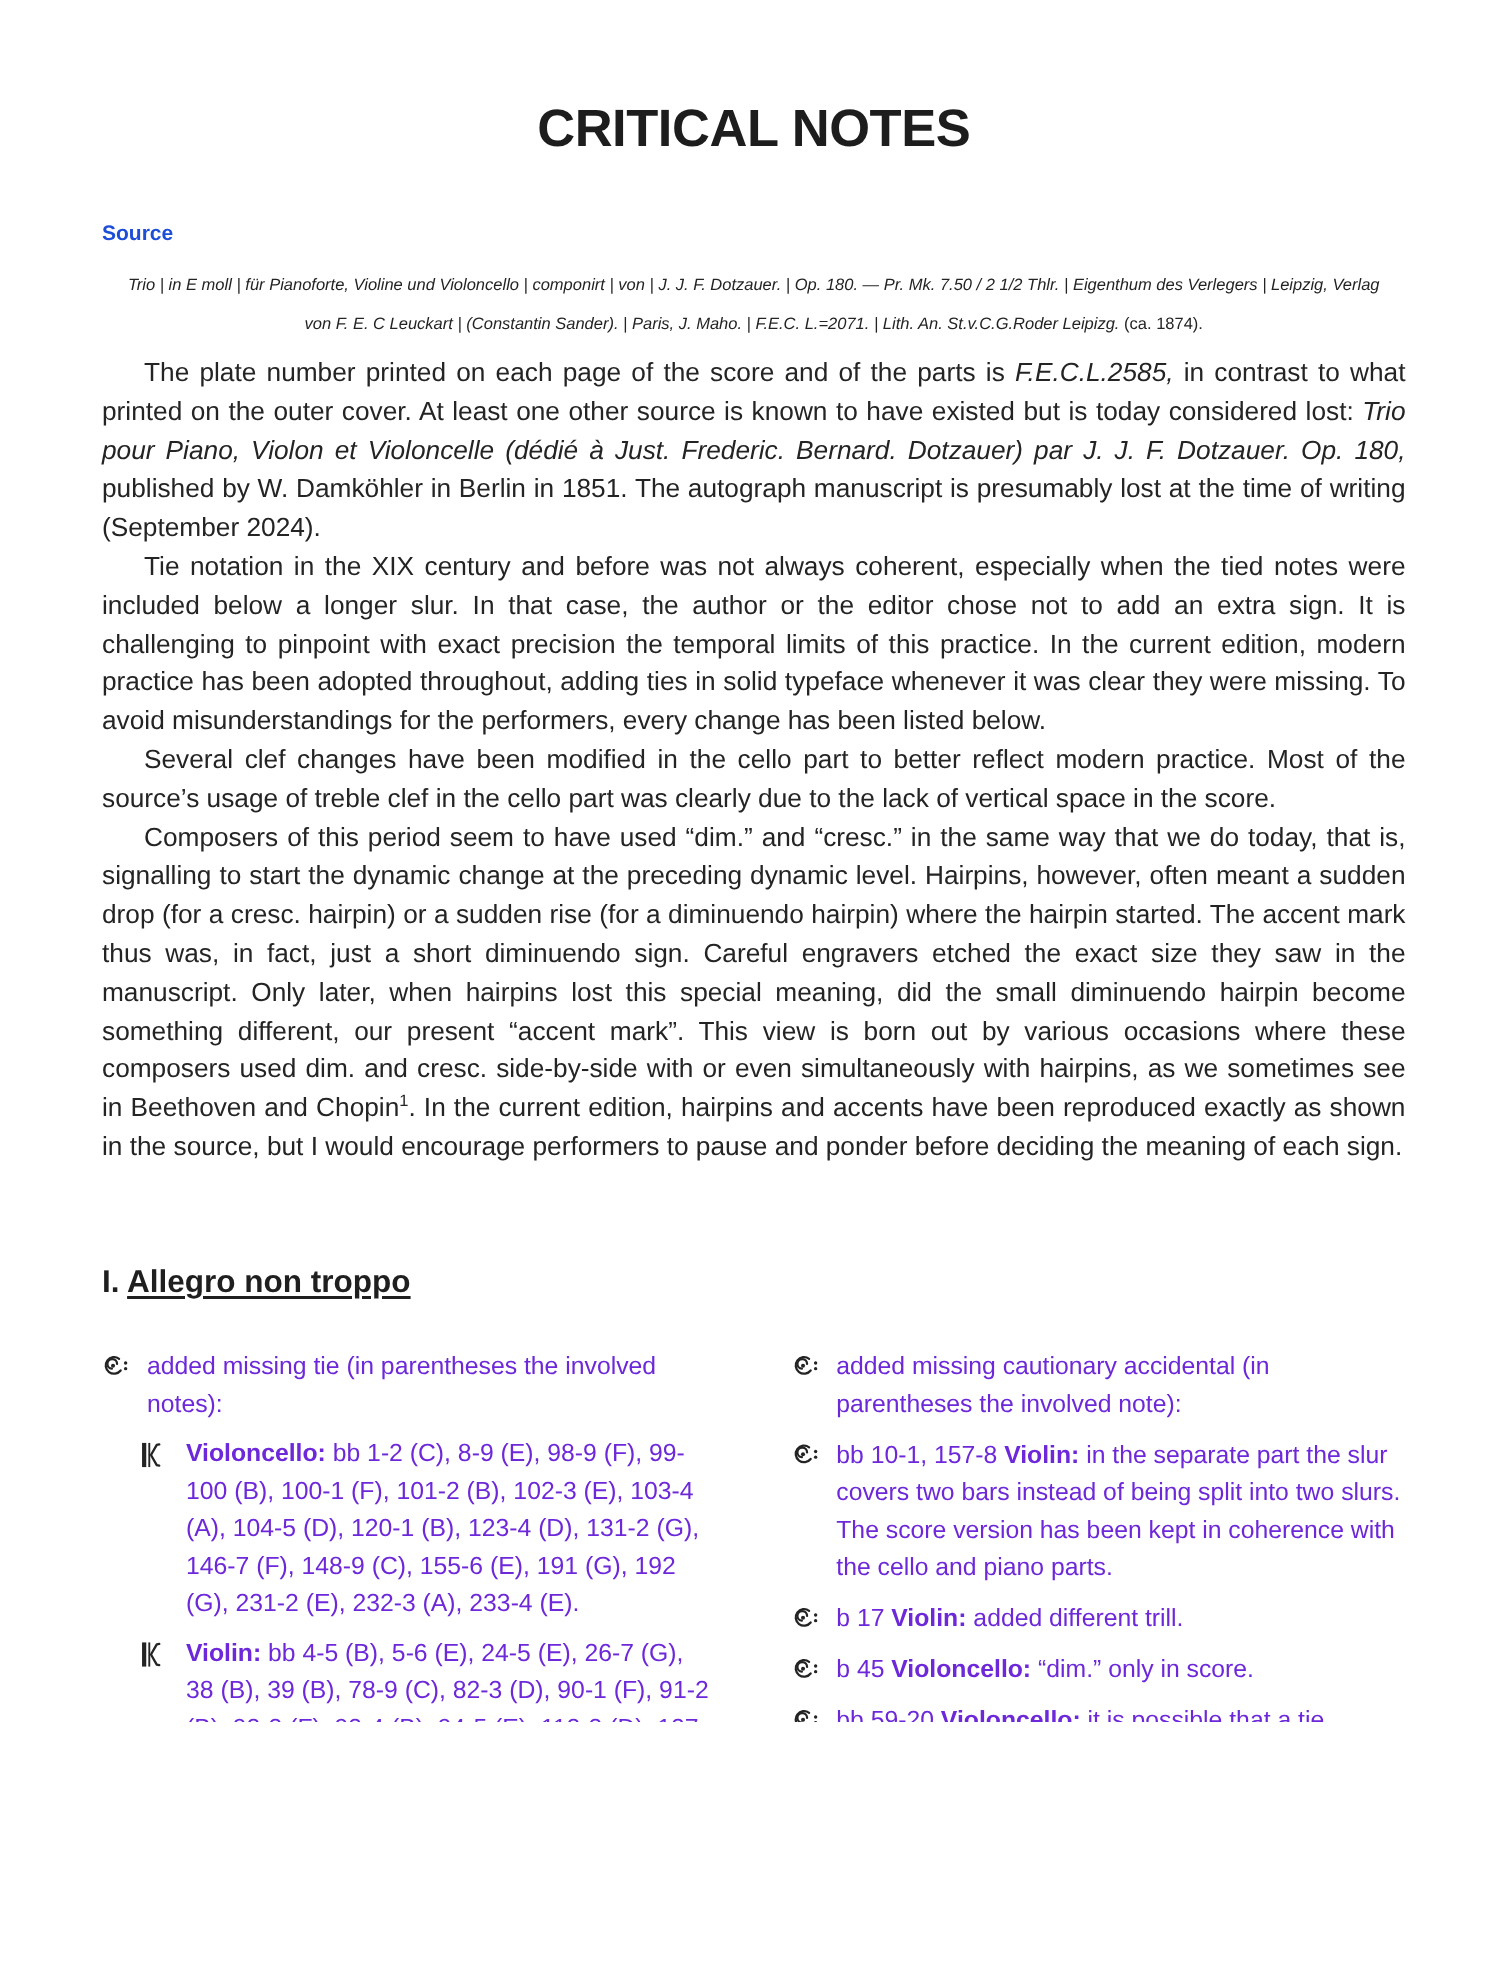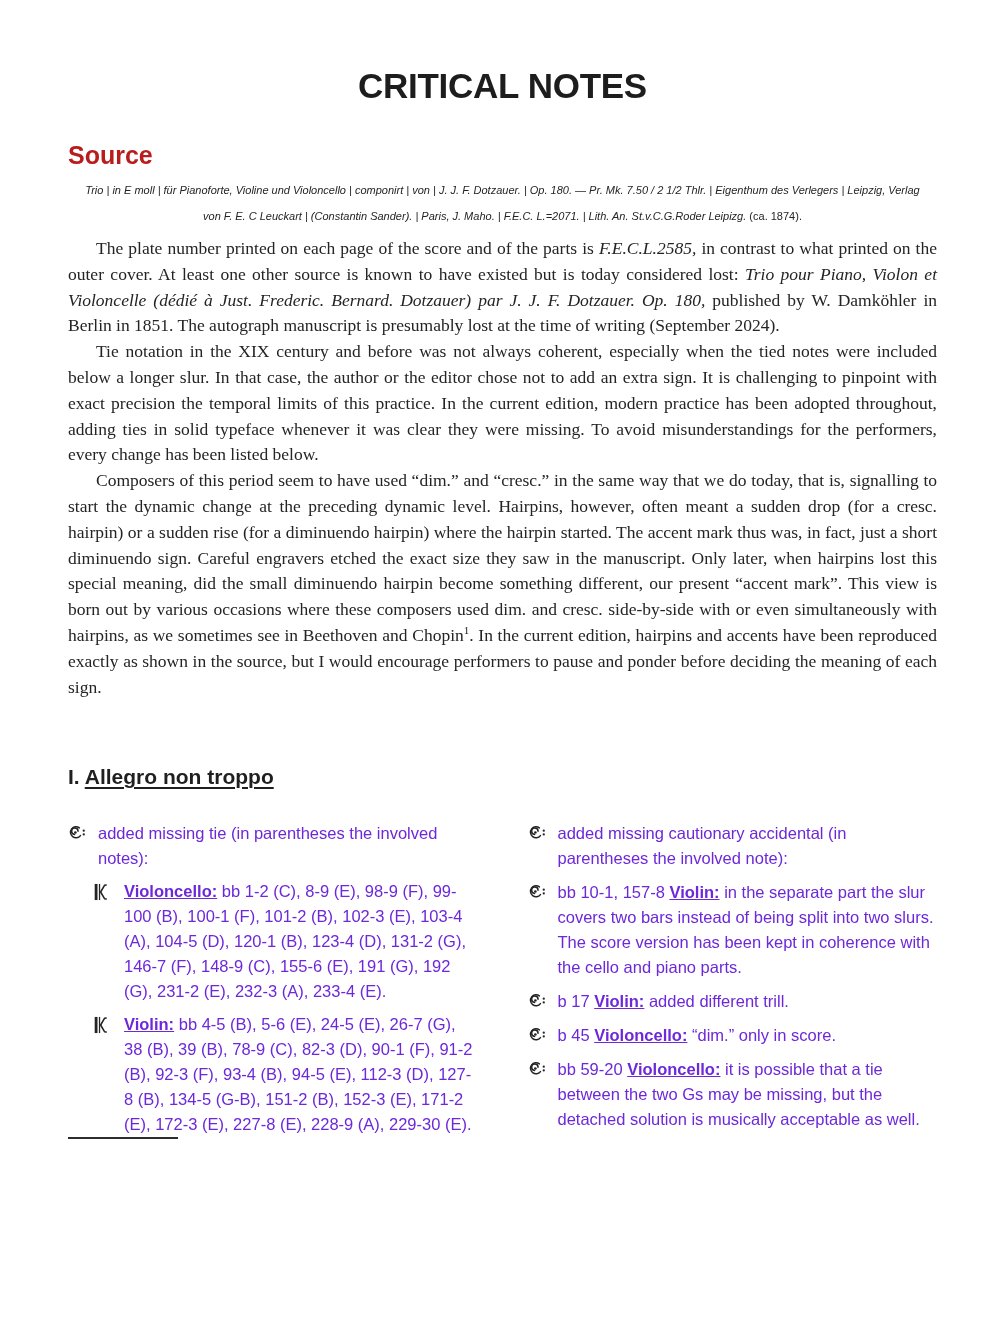--- a/index.html
+++ b/index.html
@@ -9,61 +9,62 @@
     font-family:"Liberation Sans",sans-serif;
     padding:66px 68px 54px 68px;
     display:flex;flex-direction:column;
     position:relative;overflow:hidden;
   }
   h1.title{
     margin:0;font-size:35px;line-height:40px;font-weight:700;
     text-align:center;color:#1d1d1d;letter-spacing:-0.3px;
   }
   h2.source-heading{
-    margin:38px 0 0 0;font-size:25px;line-height:22px;font-weight:700;color:#b91c1c;
+    margin:38px 0 0 0;font-size:14px;line-height:22px;font-weight:700;color:#1d4ed8;
   }
   .source-cite{
     margin:11px 14px 0 14px;font-size:11px;line-height:26px;
     text-align:center;color:#242424;
   }
   .source-cite i{font-style:italic;}
   .body-text{margin-top:7px;font-size:17.5px;line-height:25.8px;text-align:justify;hyphens:auto;}
-  .body-text p{margin:0;text-indent:28px;font-family:Liberation Serif, serif;}
+  .body-text p{margin:0;text-indent:28px;}
   .body-text i{font-style:italic;}
   sup.fnref{font-size:11px;line-height:0;vertical-align:super;}
   h3.movement{margin:64px 0 0 0;font-size:21px;line-height:26px;font-weight:700;color:#1f1f1f;}
   h3.movement .u{text-decoration:underline;text-decoration-thickness:2px;text-underline-offset:3px;}
   .columns{display:flex;gap:50px;margin-top:22px;}
   .col{flex:1;font-size:16.5px;line-height:25px;color:#6d28d9;}
   .li{display:flex;margin-top:9px;}
   .li .bullet{flex:none;width:30px;padding-top:3px;}
   .li.l2{margin-left:26px;margin-top:8px;}
   .li.l2 .bullet{width:30px;padding-top:2px;}
   .li .content{flex:1;min-width:0;}
-  b{font-weight:700;text-decoration:underline;}
+  b{font-weight:700;}
   .footnote{margin-top:auto;font-size:14.5px;line-height:20px;color:#2a2a2a;}
   .fn-rule{width:110px;border:0;border-top:2px solid #2c2c2c;margin:0 0 7px 0;}
   .fn-row{display:flex;}
   .fn-num{flex:none;width:29px;}
   svg.glyph{display:block;}
 </style>
 </head>
 <body>
 
 <div class="page">
 
   <h1 class="title">CRITICAL NOTES</h1>
 
   <h2 class="source-heading">Source</h2>
 
   <p class="source-cite"><i>Trio | in E moll | für Pianoforte, Violine und Violoncello | componirt | von | J. J. F. Dotzauer. | Op. 180. — Pr. Mk. 7.50 / 2 1/2 Thlr. | Eigenthum des Verlegers | Leipzig, Verlag von F. E. C Leuckart | (Constantin Sander). | Paris, J. Maho. | F.E.C. L.=2071. | Lith. An. St.v.C.G.Roder Leipizg. </i><span>(ca. 1874).</span></p>
 
   <div class="body-text">
     <p><span>The plate number printed on each page of the score and of the parts is </span><i>F.E.C.L.2585,</i><span> in contrast to what printed on the outer cover. At least one other source is known to have existed but is today considered lost: </span><i>Trio pour Piano, Violon et Violoncelle (dédié à Just. Frederic. Bernard. Dotzauer) par J. J. F. Dotzauer. Op. 180,</i><span> published by W. Damköhler in Berlin in 1851. The autograph manuscript is presumably lost at the time of writing (September 2024).</span></p>
     <p>Tie notation in the XIX century and before was not always coherent, especially when the tied notes were included below a longer slur. In that case, the author or the editor chose not to add an extra sign. It is challenging to pinpoint with exact precision the temporal limits of this practice. In the current edition, modern practice has been adopted throughout, adding ties in solid typeface whenever it was clear they were missing. To avoid misunderstandings for the performers, every change has been listed below.</p>
+    <p>Several clef changes have been modified in the cello part to better reflect modern practice. Most of the source’s usage of treble clef in the cello part was clearly due to the lack of vertical space in the score.</p>
     <p><span>Composers of this period seem to have used “dim.” and “cresc.” in the same way that we do today, that is, signalling to start the dynamic change at the preceding dynamic level. Hairpins, however, often meant a sudden drop (for a cresc. hairpin) or a sudden rise (for a diminuendo hairpin) where the hairpin started. The accent mark thus was, in fact, just a short diminuendo sign. Careful engravers etched the exact size they saw in the manuscript. Only later, when hairpins lost this special meaning, did the small diminuendo hairpin become something different, our present “accent mark”. This view is born out by various occasions where these composers used dim. and cresc. side-by-side with or even simultaneously with hairpins, as we sometimes see in Beethoven and Chopin</span><sup class="fnref">1</sup><span>. In the current edition, hairpins and accents have been reproduced exactly as shown in the source, but I would encourage performers to pause and ponder before deciding the meaning of each sign.</span></p>
   </div>
 
   <h3 class="movement"><span>I. </span><span class="u">Allegro non troppo</span></h3>
 
   <div class="columns">
 
     <div class="col">
       <div class="li l1">
         <span class="bullet">

